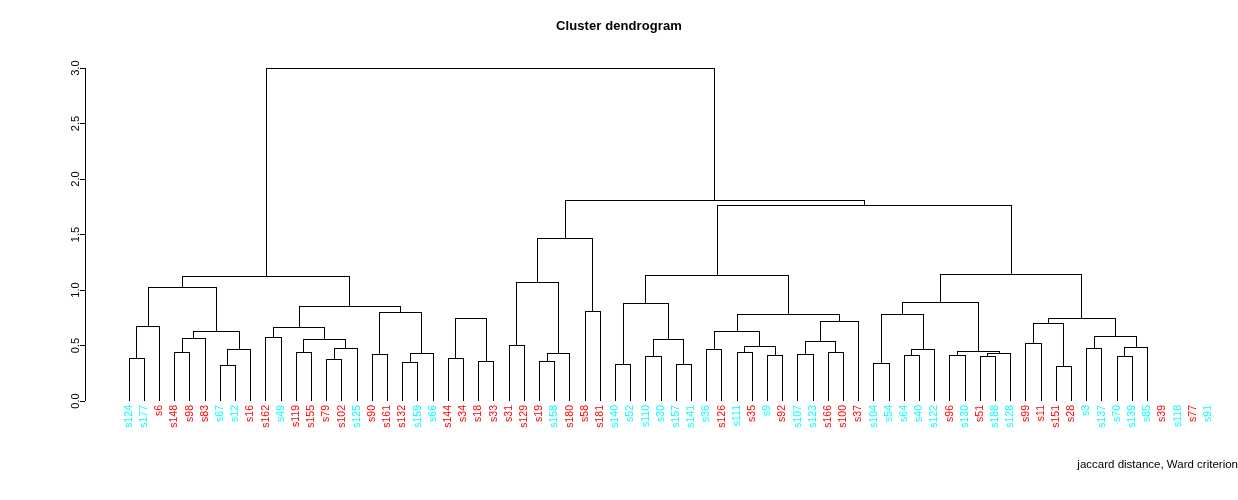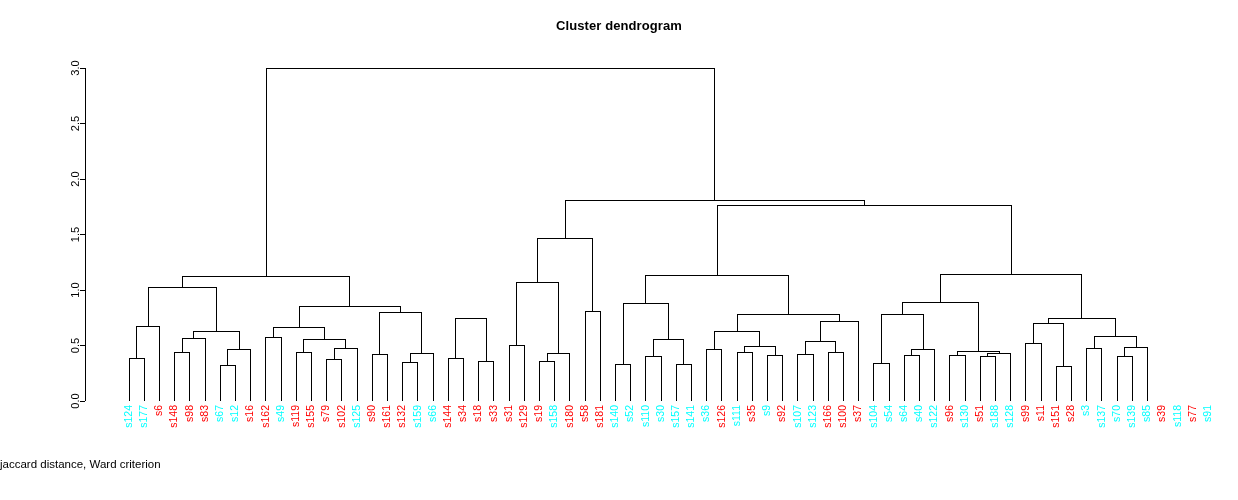--- a/index.html
+++ b/index.html
@@ -1,21 +1,21 @@
 <!DOCTYPE html>
 <html><head>
 <meta charset="utf-8">
 <style>
   html,body{margin:0;padding:0;background:#ffffff;}
   body{width:1238px;height:500px;overflow:hidden;
        font-family:"Liberation Sans", sans-serif;color:#000;}
   #plot{position:relative;width:1238px;height:500px;}
   #title{position:absolute;top:18px;left:0;width:1238px;text-align:center;
          font-size:13px;font-weight:bold;letter-spacing:0.1px;}
-  #xcaption{position:absolute;top:458px;left:0;width:1238px;text-align:left;
+  #xcaption{position:absolute;top:458px;left:0;width:1238px;text-align:right;
             font-size:11.5px;}
   svg{position:absolute;top:0;left:0;}
   .link{fill:none;stroke:#000000;stroke-width:1;shape-rendering:crispEdges;}
   .axisline{stroke:#000000;stroke-width:1;shape-rendering:crispEdges;}
   .tick{stroke:#000000;stroke-width:1;shape-rendering:crispEdges;}
   .ticklabel{font-family:"Liberation Sans", sans-serif;font-size:11px;fill:#000;}
   .leaflabel{font-family:"Liberation Sans", sans-serif;font-size:10.5px;}
 </style>
 </head>
 <body>

